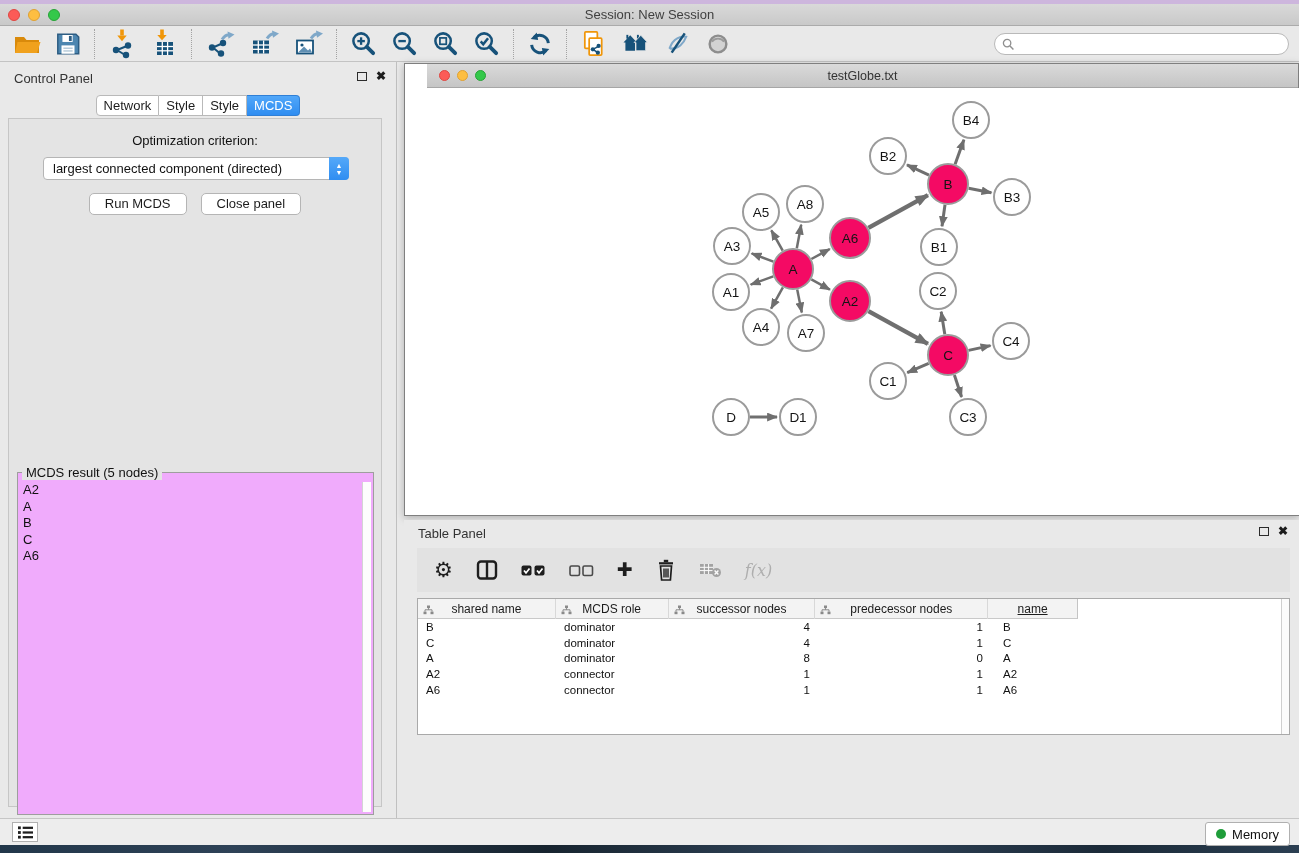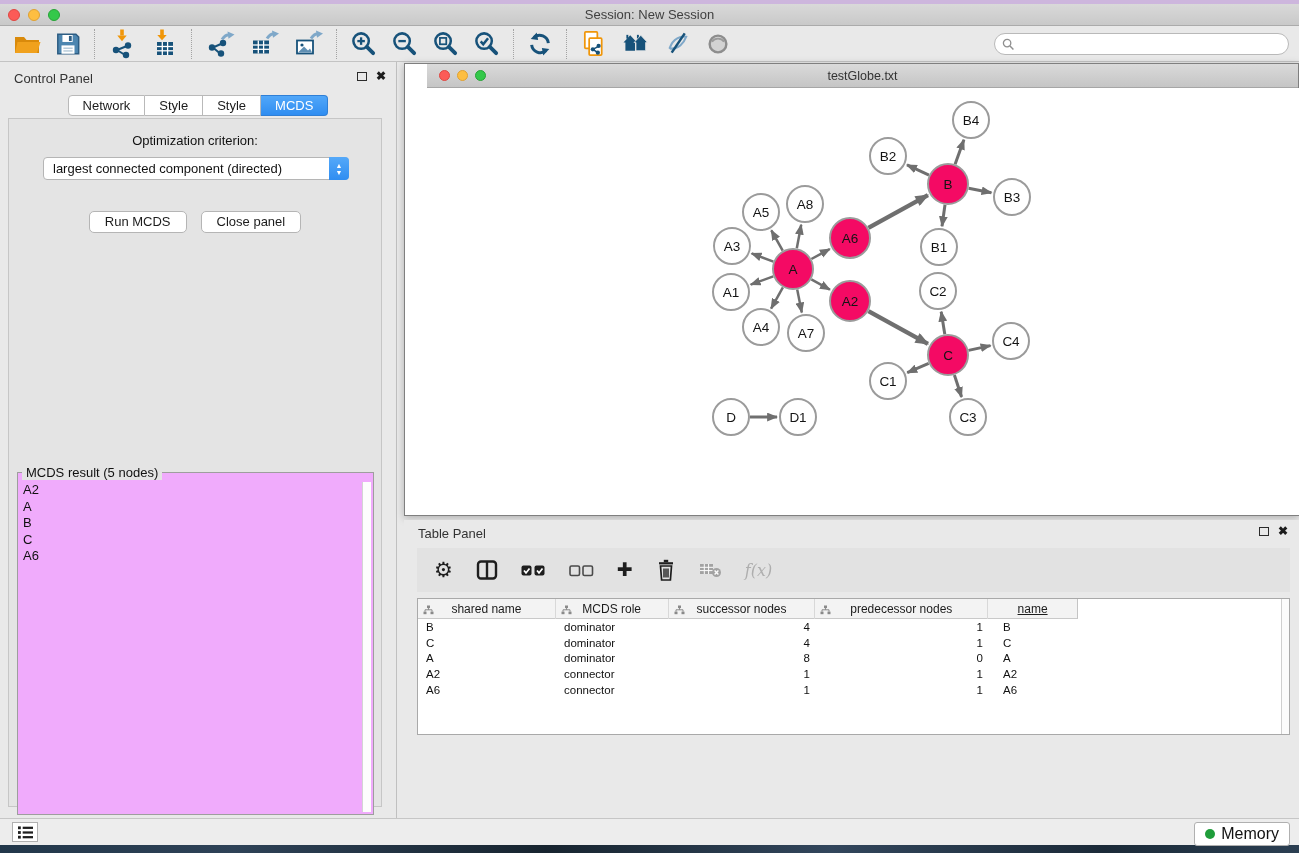--- a/index.html
+++ b/index.html
@@ -34,36 +34,36 @@
 
   
   .control-panel { position:absolute; left:0; top:62px; width:397px; height:756px; background:#e9e9e9;
     border-right:1px solid #c0c0c0; }
   .panel-title { position:absolute; left:14px; top:9px; font-size:13px; color:#333; }
   .panel-btns { position:absolute; right:10px; top:9px; display:flex; gap:9px; align-items:center; }
   .float-box { width:10px; height:9px; border:1.5px solid #2b2b2b; display:inline-block; }
   .close-x { font-size:12px; font-weight:bold; color:#1c1c1c; line-height:10px; }
 
   .seg-row { position:absolute; left:0; top:33px; width:100%; display:flex; justify-content:center; }
-  .seg { height:21px; line-height:19px; padding:0 14px; font-size:13px; background:#fff;
+  .seg { height:21px; line-height:19px; padding:0 7px; font-size:13px; background:#fff;
     border:1px solid #b9b9b9; border-left:none; color:#1c1c1c; }
   .seg:first-child { border-left:1px solid #b9b9b9; border-radius:4px 0 0 4px; }
   .seg:last-child { border-radius:0 4px 4px 0; }
   .seg.active { background:linear-gradient(#51a7f9,#2f8df1); color:#fff; border-color:#2f7fd6; }
 
   .cp-inner { position:absolute; left:8px; top:56px; width:374px; height:689px; background:#e4e4e4;
     border:1px solid #c6c6c6; }
   .crit-label { position:absolute; top:14px; width:100%; text-align:center; font-size:13px; color:#111; }
   .cp-select { position:absolute; left:34px; top:38px; width:306px; height:23px; background:#fff;
     border:1px solid #b5b5b5; border-radius:4px; display:flex; align-items:center; }
   .cp-select .sel-text { flex:1; font-size:13px; padding-left:9px; color:#111; white-space:nowrap; overflow:hidden; }
   .stepper { width:20px; height:23px; margin-right:-1px; background:linear-gradient(#55a9f9,#2f8df1);
     border-radius:0 4px 4px 0; display:flex; flex-direction:column; align-items:center; justify-content:center; }
   .stepper span { color:#fff; font-size:7px; line-height:7px; }
-  .btn-row { position:absolute; top:92px; width:100%; display:flex; justify-content:center; gap:14px; }
+  .btn-row { position:absolute; top:74px; width:100%; display:flex; justify-content:center; gap:14px; }
   .push-btn { height:22px; line-height:20px; padding:0 15px; background:#fff; border:1px solid #b5b5b5;
     border-radius:5px; font-size:13px; color:#1c1c1c; }
 
   .result-group { position:absolute; left:8px; top:353px; width:357px; height:343px; background:#f0abfc;
     border:1px solid #9e9e9e; }
   .result-title { position:absolute; top:-8px; left:4px; background:#e4e4e4; padding:0 4px;
     font-size:13px; color:#111; }
   .result-list { position:absolute; left:2px; top:9px; right:12px; bottom:2px; overflow:hidden; }
   .mcds-item { font-size:13px; line-height:16.5px; padding-left:3px; color:#111; }
   .result-scroll { position:absolute; top:9px; right:2px; bottom:2px; width:9px; background:#fdfdfd;
@@ -103,21 +103,21 @@
 
   .tp-tabs { position:absolute; left:0; top:270px; width:100%; display:flex; justify-content:center; }
   .tp-tabs .seg { height:22px; line-height:20px; padding:0 16px; }
 
   
   .statusbar { position:absolute; left:0; top:818px; width:1299px; height:27px; background:#ededed;
     border-top:1px solid #c6c6c6; }
   .list-btn { position:absolute; left:12px; top:3px; width:26px; height:20px; background:#fff;
     border:1px solid #b0b0b0; display:flex; align-items:center; justify-content:center; }
   .memory-btn { position:absolute; right:9px; top:3px; height:20px; background:#fff; border:1px solid #b0b0b0;
-    border-radius:3px; display:flex; align-items:center; gap:6px; padding:11px 10px; font-size:16px; color:#111; }
+    border-radius:3px; display:flex; align-items:center; gap:6px; padding:11px 10px; font-size:13px; color:#111; }
   .mem-dot { width:10px; height:10px; border-radius:50%; }
 </style>
 </head>
 <body>
 
 <div class="desk-top"></div>
 <div class="desk-bottom"></div>
 
 <div class="titlebar">
   <div class="tl-group">

